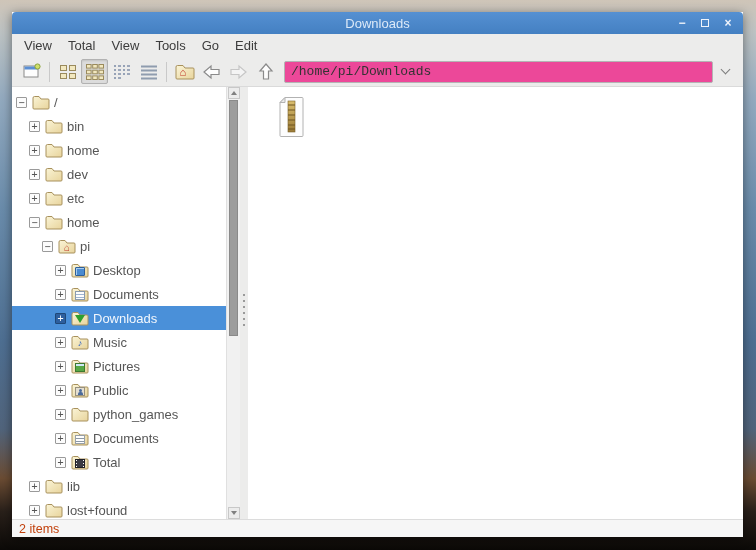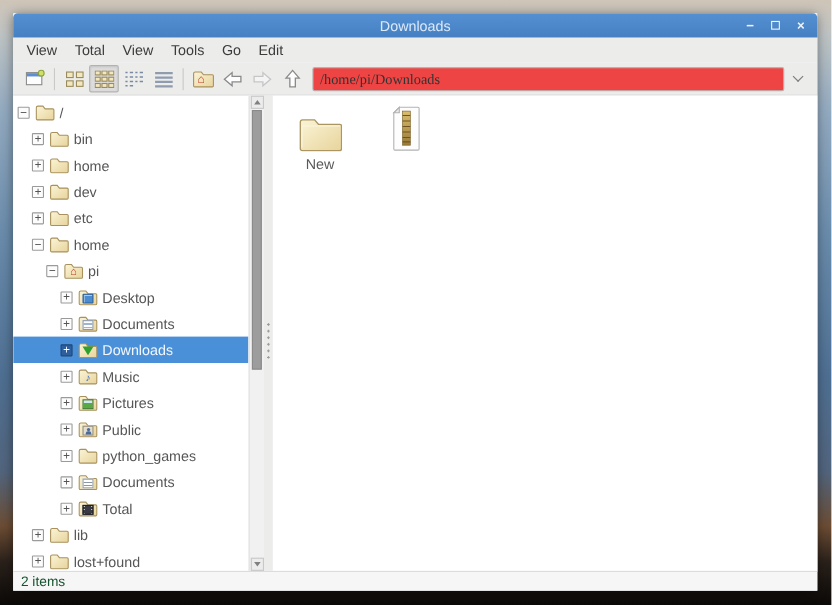--- a/index.html
+++ b/index.html
@@ -34,23 +34,23 @@
 
   
   .toolbar { height:30px; flex:0 0 30px; background:#ececeb;
     border-bottom:1px solid #dadada;
     display:flex; align-items:center; padding:0 6px; }
   .tbtn { width:27px; height:25px; display:flex; align-items:center; justify-content:center;
     border:1px solid transparent; border-radius:2px; }
   .tbtn.active { background:#dcdcdc; border-color:#b2b2b2;
     box-shadow:inset 0 1px 2px rgba(0,0,0,.12); }
   .tsep { width:1px; height:20px; background:#c9c9c9; margin:0 4px; }
-  .pathbox { flex:1; height:22px; margin-left:5px; background:#ef4444;
+  .pathbox { flex:1; height:22px; margin-left:5px; background:#ec4899;
     border:1px solid #b4b4b4; border-radius:2px; font-size:13px; color:#333;
-    padding:0 6px; outline:none; font-family:Liberation Serif, serif; }
+    padding:0 6px; outline:none; font-family:Liberation Mono, monospace; }
   .chev-btn { width:24px; height:24px; display:flex; align-items:center; justify-content:center; }
   .chev { width:7px; height:7px; border-right:1.6px solid #7d7d7d;
     border-bottom:1.6px solid #7d7d7d; transform:rotate(45deg); margin-top:-4px; }
 
   
   .content { flex:1; display:flex; min-height:0; background:#fff; }
 
   .sidebar { width:214px; flex:0 0 214px; overflow:hidden; padding-top:3px; }
   .trow { height:24px; display:flex; align-items:center; font-size:13px; color:#565656;
     white-space:nowrap; }
@@ -107,21 +107,21 @@
   .main { flex:1; background:#fff; padding:5px 4px; display:flex;
     align-content:flex-start; align-items:flex-start; }
   .fm-item { width:78px; display:flex; flex-direction:column; align-items:center; padding-top:2px; }
   .fm-icon { height:44px; display:flex; align-items:flex-end; justify-content:center; }
   .fm-label { margin-top:4px; font-size:13px; color:#5a5a5a; text-align:center;
     white-space:pre-line; line-height:16px; }
 
   
   .statusbar { height:18px; flex:0 0 18px; background:#f6f6f6; border-top:1px solid #dcdcdc;
     display:flex; align-items:center; justify-content:space-between; padding:0 7px;
-    font-size:12.5px; color:#14532d; }
+    font-size:12.5px; color:#c2410c; }
 
   .hidden-defs { position:absolute; width:0; height:0; }
 </style>
 </head>
 <body>
 
 <svg class="hidden-defs">
   <defs>
     <linearGradient id="fg" x1="0" y1="0" x2="1" y2="1">
       <stop offset="0" stop-color="#faf4d6"></stop>
@@ -455,29 +455,20 @@
             <span class="tri-down"></span>
           </span>
       </div>
 
       <div class="splitter">
         <span class="splitter-dots"></span>
       </div>
 
       <div class="main">
 
-        <div class="fm-item">
-          <span class="fm-icon">
-            <svg width="40" height="32">
-              <path d="M2,29 L2,5 Q2,3 4,3 L15,3 L18.5,7 L38,7 Q39.5,7 39.5,8.5 L39.5,29 Q39.5,31 37.5,31 L4,31 Q2,31 2,29 Z" fill="url(#fg)" stroke="#ab9662" stroke-width="1.2"></path>
-              <path d="M3.5,28 L3.5,8.5 L38,8.5" fill="none" stroke="#fbf6e0" stroke-width="1"></path>
-            </svg>
-          </span>
-          <span class="fm-label">New</span>
-        </div>
 
         <div class="fm-item">
           <span class="fm-icon">
             <svg width="30" height="42">
               <path d="M9,1.5 L26,1.5 Q27,1.5 27,2.5 L27,39.5 Q27,40.5 26,40.5 L5,40.5 Q4,40.5 4,39.5 L4,6.5 Z" fill="#fdfdfd" stroke="#b2b2b2"></path>
               <path d="M9,1.5 L9,6.5 L4,6.5 Z" fill="#e9e9e9" stroke="#b2b2b2"></path>
               <rect x="12" y="5" width="7" height="31" fill="url(#gold)" stroke="#7c6128" stroke-width="0.6"></rect>
               <g stroke="#6e5420" stroke-width="1">
                 <line x1="12" y1="9" x2="19" y2="9"></line>
                   <line x1="12" y1="14" x2="19" y2="14"></line>

